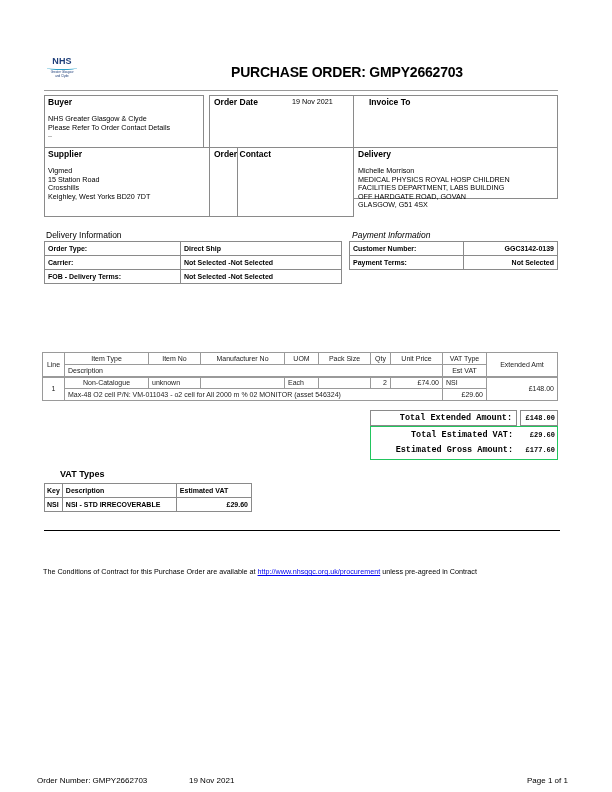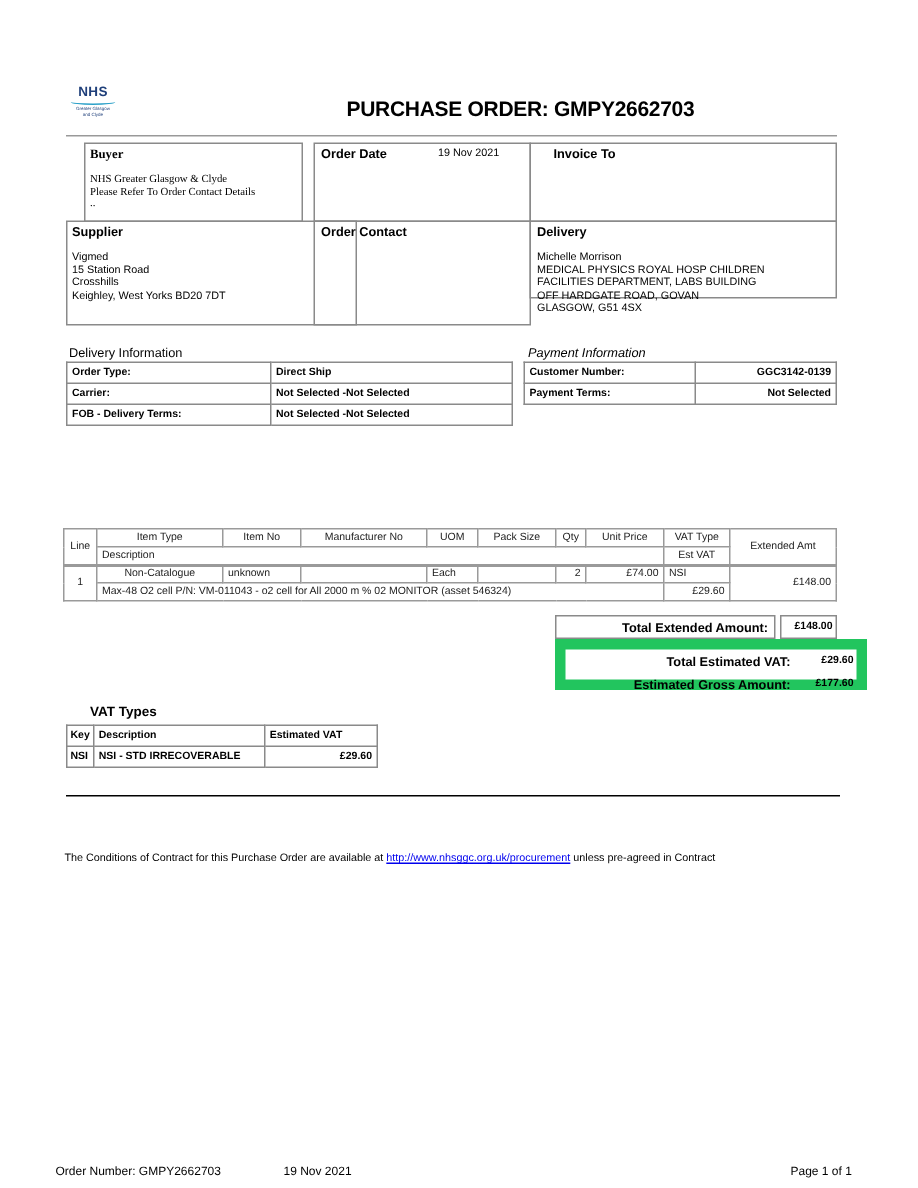--- a/index.html
+++ b/index.html
@@ -17,42 +17,42 @@
   a.link { color: #0000ee; text-decoration: underline; }
   .section-label { position: absolute; font-size: 8.5px; }
   table.grid { position: absolute; border-collapse: collapse; font-size: 7px; }
   table.grid td { border: 1px solid #8a8a8a; padding: 0 3px; height: 14px; box-sizing: border-box; }
   table.grid td.b { font-weight: bold; }
   table.grid td.r { text-align: right; }
   table.items { position: absolute; border-collapse: collapse; font-size: 7px; color: #222; }
   table.items td { border: 1px solid #9a9a9a; padding: 0 3px; height: 12px; box-sizing: border-box; }
   table.items td.c { text-align: center; }
   table.items td.r { text-align: right; }
-  .totals { position: absolute; font-size: 8.5px; font-weight: bold; }
+  .totals { position: absolute; font-size: 8.5px; font-weight: bold; font-family: Liberation Mono, monospace; }
   .vat-h { left: 60px; top: 469px; font-size: 9px; font-weight: bold; }
   .hr-mid { left: 44px; top: 530px; width: 516px; height: 0; border-top: 1.5px solid #000; }
   .conditions { left: 43px; top: 567px; font-size: 7.2px; white-space: nowrap; }
   .footer-left { left: 37px; top: 776px; font-size: 8px; }
   .footer-date { left: 189px; top: 776px; font-size: 8px; }
   .footer-right { left: 527px; top: 776px; font-size: 8px; }
 </style>
 </head>
 <body>
 
 <div class="abs logo">
   <div class="nhs">NHS</div>
   <div class="swoosh"></div>
   <div class="sub">Greater Glasgow</div>
   <div class="sub" style="margin-top:0">and Clyde</div>
 </div>
 
 <div class="abs title">PURCHASE ORDER: GMPY2662703</div>
 <div class="abs hr-top"></div>
 
-<div class="box" style="left:56px; top:95px; width:146px; height:53px; padding:1px 3px;font-family:Liberation Serif, serif;">
+<div class="box" style="left:44px; top:95px; width:160px; height:53px; padding:1px 3px;">
   <div class="hdr">Buyer</div>
   <div class="body">
     <div>NHS Greater Glasgow &amp; Clyde</div>
     <div>Please Refer To Order Contact Details</div>
     <div style="line-height:6px">..</div>
   </div>
 </div>
 
 <div class="box" style="left:209px; top:95px; width:145px; height:53px; padding:1px 4px;">
   <span class="hdr">Order Date</span>
@@ -157,21 +157,21 @@
 </tbody>
   </table>
 
 <div class="totals" style="left:370px; top:410px; width:188px; height:50px;">
   <div style="position:absolute; left:0; top:0; width:147px; height:16px; border:1px solid #8a8a8a; box-sizing:border-box; text-align:right; padding-right:4px; line-height:14px;">
     <span>Total Extended Amount:</span>
   </div>
   <div style="position:absolute; left:150px; top:0; width:38px; height:16px; border:1px solid #8a8a8a; box-sizing:border-box; text-align:right; padding-right:2px; line-height:14px; font-size:7px;">
     <span>£148.00</span>
   </div>
-  <div style="position:absolute; left:0; top:16px; width:208px; height:34px; border:7px solid #22c55e; box-sizing:border-box;">
+  <div style="position:absolute; left:0; top:16px; width:188px; height:34px; border:1px solid #22c55e; box-sizing:border-box;">
     <span style="position:absolute; right:44px; top:3px;">Total Estimated VAT:</span>
     <span style="position:absolute; right:2px; top:4px; font-size:7px;">£29.60</span>
     <span style="position:absolute; right:44px; top:18px;">Estimated Gross Amount:</span>
     <span style="position:absolute; right:2px; top:19px; font-size:7px;">£177.60</span>
   </div>
 </div>
 
 <div class="abs vat-h">VAT Types</div>
 <table class="grid" style="left:44px; top:483px; width:208px;">
   <tbody>

